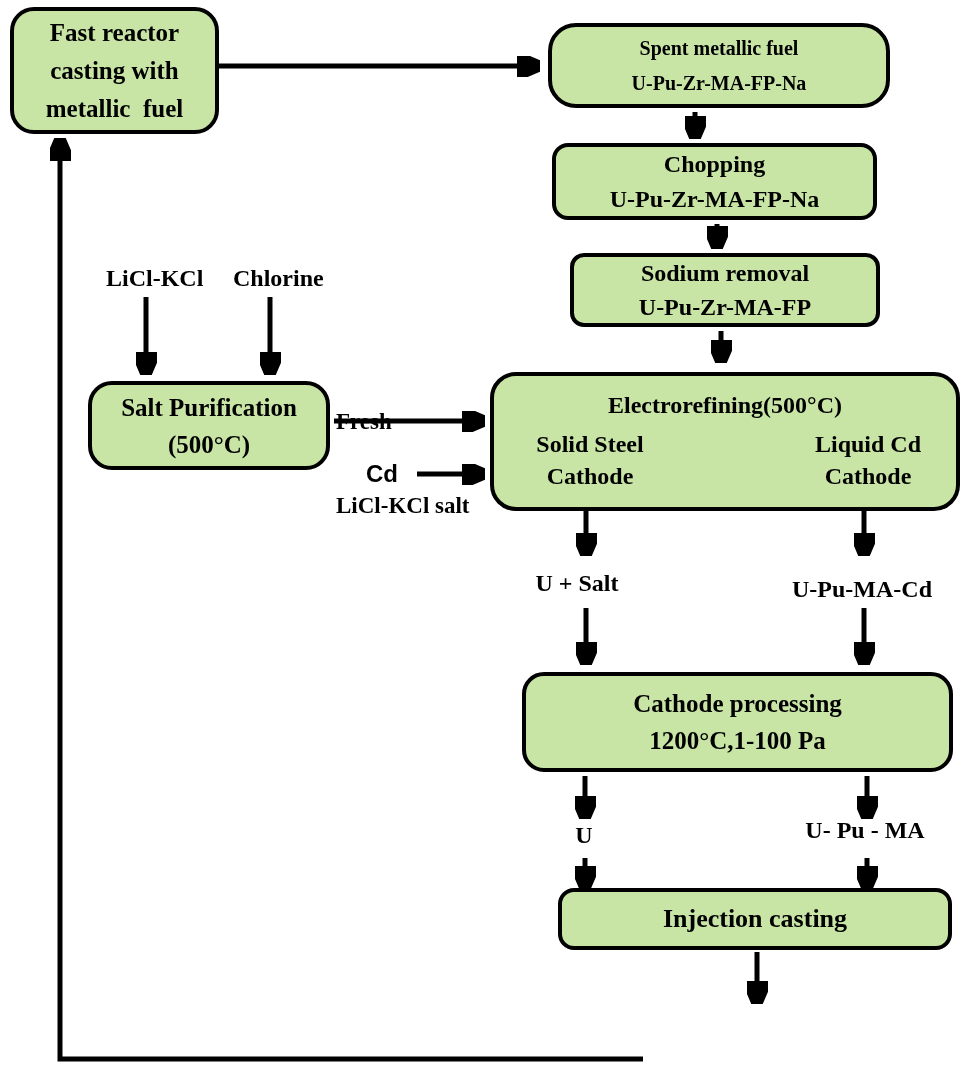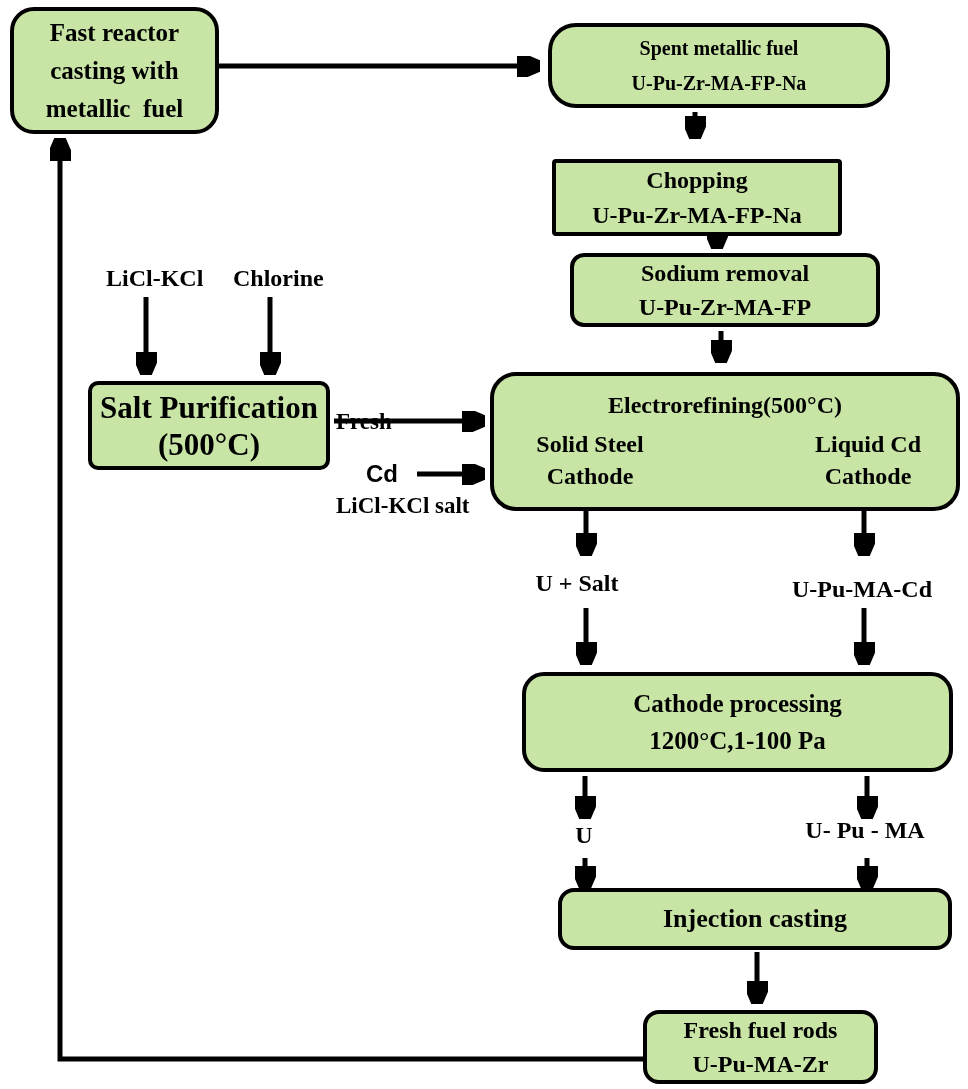--- a/index.html
+++ b/index.html
@@ -23,28 +23,28 @@
     border:4.5px solid var(--box-border);box-sizing:border-box;
     display:flex;flex-direction:column;justify-content:center;align-items:center;
     text-align:center;font-weight:bold;
   }
   .ln{display:block;white-space:pre-wrap;}
   .lbl{position:absolute;font-weight:bold;font-size:24px;line-height:26px;white-space:pre;}
   .center{transform:translateX(-50%);}
 
   #box-fbr{left:10px;top:7px;width:209px;height:127px;border-radius:24px;font-size:25px;line-height:38px;}
   #box-spent{left:548px;top:23px;width:342px;height:85px;border-radius:28px;font-size:20px;line-height:35px;}
-  #box-chop{left:552px;top:143px;width:290px;height:77px;border-radius:4px;font-size:24px;line-height:35px;margin-top:16px;}
+  #box-chop{left:552px;top:143px;width:325px;height:77px;border-radius:16px;font-size:24px;line-height:35px;}
   #box-sodium{left:570px;top:253px;width:310px;height:74px;border-radius:14px;font-size:24px;line-height:34px;}
   #box-electro{left:490px;top:372px;width:470px;height:139px;border-radius:26px;font-size:24px;display:block;}
   .er-title{position:absolute;left:0;right:0;top:16px;text-align:center;}
   .er-col{position:absolute;top:52px;width:160px;text-align:center;line-height:32px;}
   .er-left{left:16px;}
   .er-right{right:8px;}
-  #box-salt{left:88px;top:381px;width:242px;height:89px;border-radius:10px;font-size:31px;line-height:37px;}
+  #box-salt{left:88px;top:381px;width:242px;height:89px;border-radius:24px;font-size:25px;line-height:37px;}
   #box-cathproc{left:522px;top:672px;width:431px;height:100px;border-radius:22px;font-size:25px;line-height:37px;}
   #box-inject{left:558px;top:888px;width:394px;height:62px;border-radius:16px;font-size:26px;}
   #box-fresh{left:643px;top:1010px;width:235px;height:74px;border-radius:16px;font-size:24px;line-height:34px;}
 
   #lbl-licl{left:106px;top:265px;}
   #lbl-chlorine{left:233px;top:265px;}
   #lbl-pure{left:336px;top:352px;font-size:23px;line-height:28px;}
   #lbl-cd{left:366px;top:461px;font-family:"Liberation Sans","DejaVu Sans",sans-serif;font-size:24px;}
   #lbl-usalt{left:577px;top:570px;}
   #lbl-upumacd{left:862px;top:570px;margin-top:6px;}
@@ -122,24 +122,20 @@
 
   <div class="box" id="box-cathproc">
     <span class="ln">Cathode processing</span>
     <span class="ln">1200°C,1-100 Pa</span>
   </div>
 
   <div class="box" id="box-inject">
     <span class="ln">Injection casting</span>
   </div>
 
-  <div class="box" id="box-fresh">
-    <span class="ln">Fresh fuel rods</span>
-    <span class="ln">U-Pu-MA-Zr</span>
-  </div>
 
   <div class="lbl" id="lbl-licl">LiCl-KCl</div>
   <div class="lbl" id="lbl-chlorine">Chlorine</div>
   <div class="lbl" id="lbl-pure">
     <span class="ln">Fresh</span>
     <span class="ln">LiCl-KCl salt</span>
   </div>
   <div class="lbl" id="lbl-cd">Cd</div>
   <div class="lbl center" id="lbl-usalt">U + Salt</div>
   <div class="lbl center" id="lbl-upumacd">U-Pu-MA-Cd</div>

